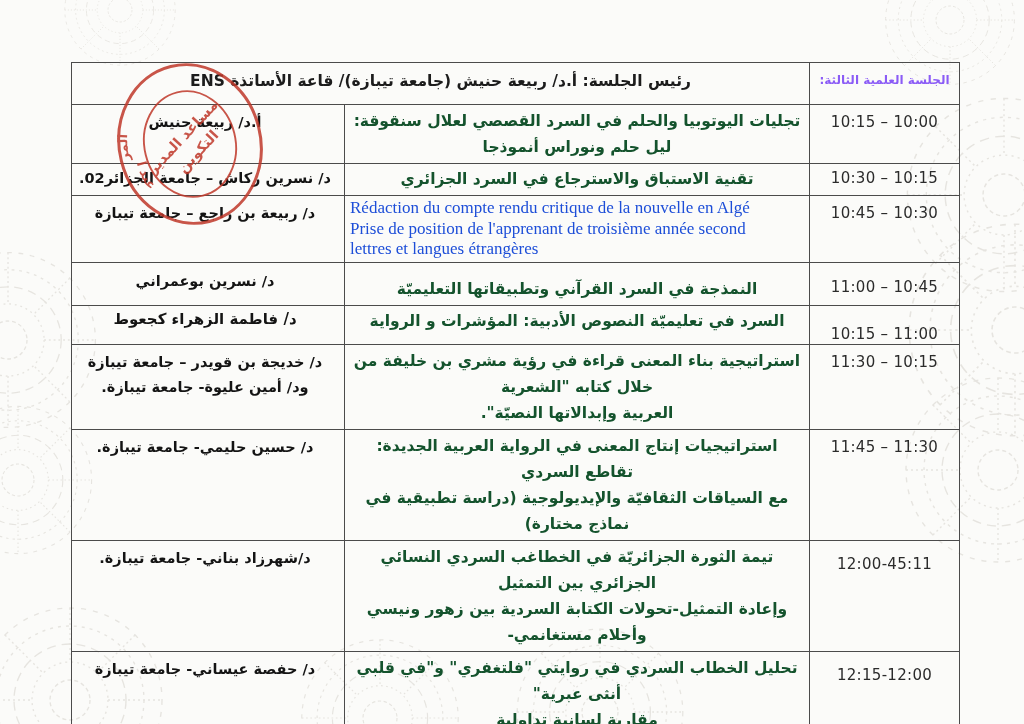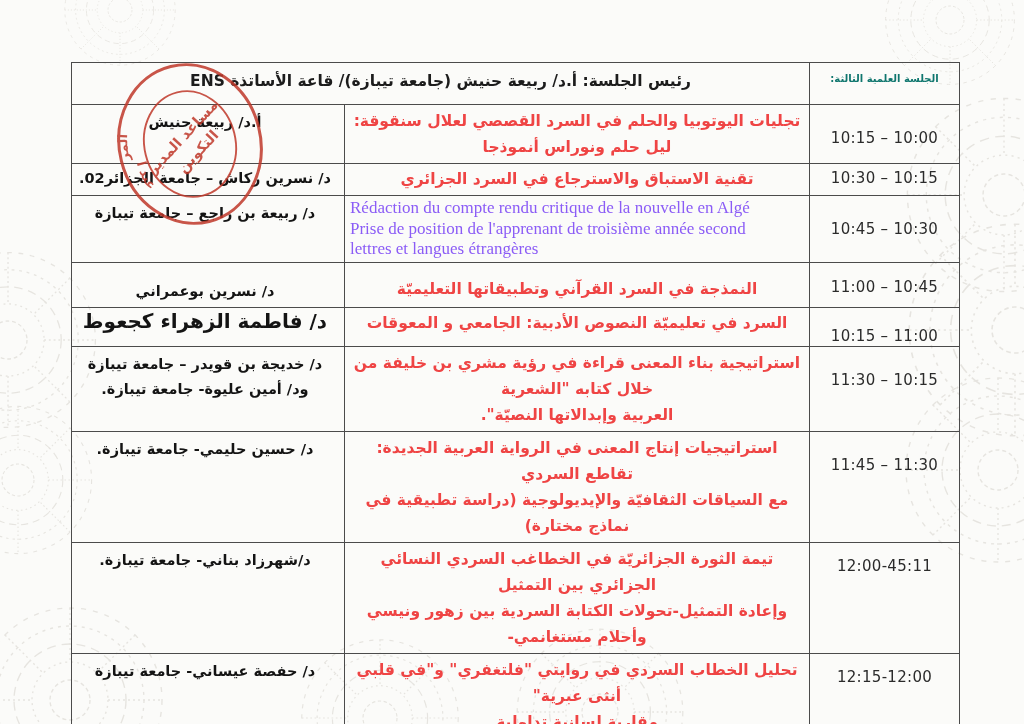--- a/index.html
+++ b/index.html
@@ -18,46 +18,46 @@
     width:888px;border-collapse:collapse;table-layout:fixed;
     background:transparent;
   }
   td{
     border:1px solid #4b4b4b;
     vertical-align:top;
     color:#161616;
     overflow:hidden;
   }
   .session-cell{
-    color:#0f766e;font-weight:bold;font-size:10px;
+    color:#8b5cf6;font-weight:bold;font-size:12px;
     text-align:center;padding-top:10px;
   }
   .chair-cell{
     text-align:center;font-weight:bold;font-size:15.5px;
     padding-top:9px;color:#1c1c1c;
   }
   .t-time{
     text-align:center;font-size:15px;font-weight:400;color:#2b2b2b;
-    padding-top:24px;letter-spacing:.3px;
+    padding-top:8px;letter-spacing:.3px;
     font-family:"DejaVu Sans",sans-serif;
   }
   .t-title{
     text-align:center;font-weight:bold;font-size:15.5px;
-    line-height:26px;padding:3px 6px;color:#ef4444;
+    line-height:26px;padding:3px 6px;color:#14532d;
   }
   .t-title.fr{
     direction:ltr;text-align:left;font-weight:400;
     font-family:"Liberation Serif","DejaVu Serif",serif;
-    font-size:17px;line-height:20.5px;padding:2px 5px;color:#8b5cf6;
+    font-size:17px;line-height:20.5px;padding:2px 5px;color:#1d4ed8;
   }
   .t-speaker{
     text-align:center;font-weight:bold;font-size:14.5px;
     line-height:25px;padding:5px 10px 3px 4px;color:#141414;
   }
-  .t-speaker.lg{font-size:20px;}
+  .t-speaker.lg{font-size:15px;}
 
   
   .stamp{
     position:absolute;top:56px;right:758px;width:152px;height:176px;
     transform:rotate(-14deg);opacity:.85;pointer-events:none;z-index:5;
   }
   .stamp svg{width:100%;height:100%;}
   .stamp text{font-family:"DejaVu Sans",sans-serif;font-weight:bold;}
 </style>
 </head>
@@ -135,27 +135,27 @@
         <div>lettres et langues étrangères</div>
       </td>
       <td class="t-speaker">د/ ربيعة بن راجع –  جامعة تيبازة</td>
     </tr>
 
     <tr style="height:31px">
       <td class="t-time" dir="ltr" style="padding-top:15px">11:00 – 10:45</td>
       <td class="t-title" style="padding-top:13px">
         <div>النمذجة في السرد القرآني وتطبيقاتها التعليميّة</div>
       </td>
-      <td class="t-speaker" style="padding-top:16px">د/ نسرين بوعمراني</td>
+      <td class="t-speaker" style="padding-top:6px">د/ نسرين بوعمراني</td>
     </tr>
 
     <tr style="height:30px">
       <td class="t-time" dir="ltr" style="padding-top:19px">10:15 – 11:00</td>
       <td class="t-title" style="padding-top:2px">
-        <div>السرد في تعليميّة النصوص الأدبية: الجامعي و المعوقات</div>
+        <div>السرد في تعليميّة النصوص الأدبية: المؤشرات و الرواية</div>
       </td>
       <td class="t-speaker lg" style="padding-top:1px">د/ فاطمة الزهراء كجعوط</td>
     </tr>
 
     <tr style="height:58px">
       <td class="t-time" dir="ltr">11:30 – 10:15</td>
       <td class="t-title">
         <div>استراتيجية بناء المعنى قراءة في رؤية مشري بن خليفة من خلال كتابه "الشعرية</div>
         <div>العربية وإبدالاتها النصيّة".</div>
       </td>

